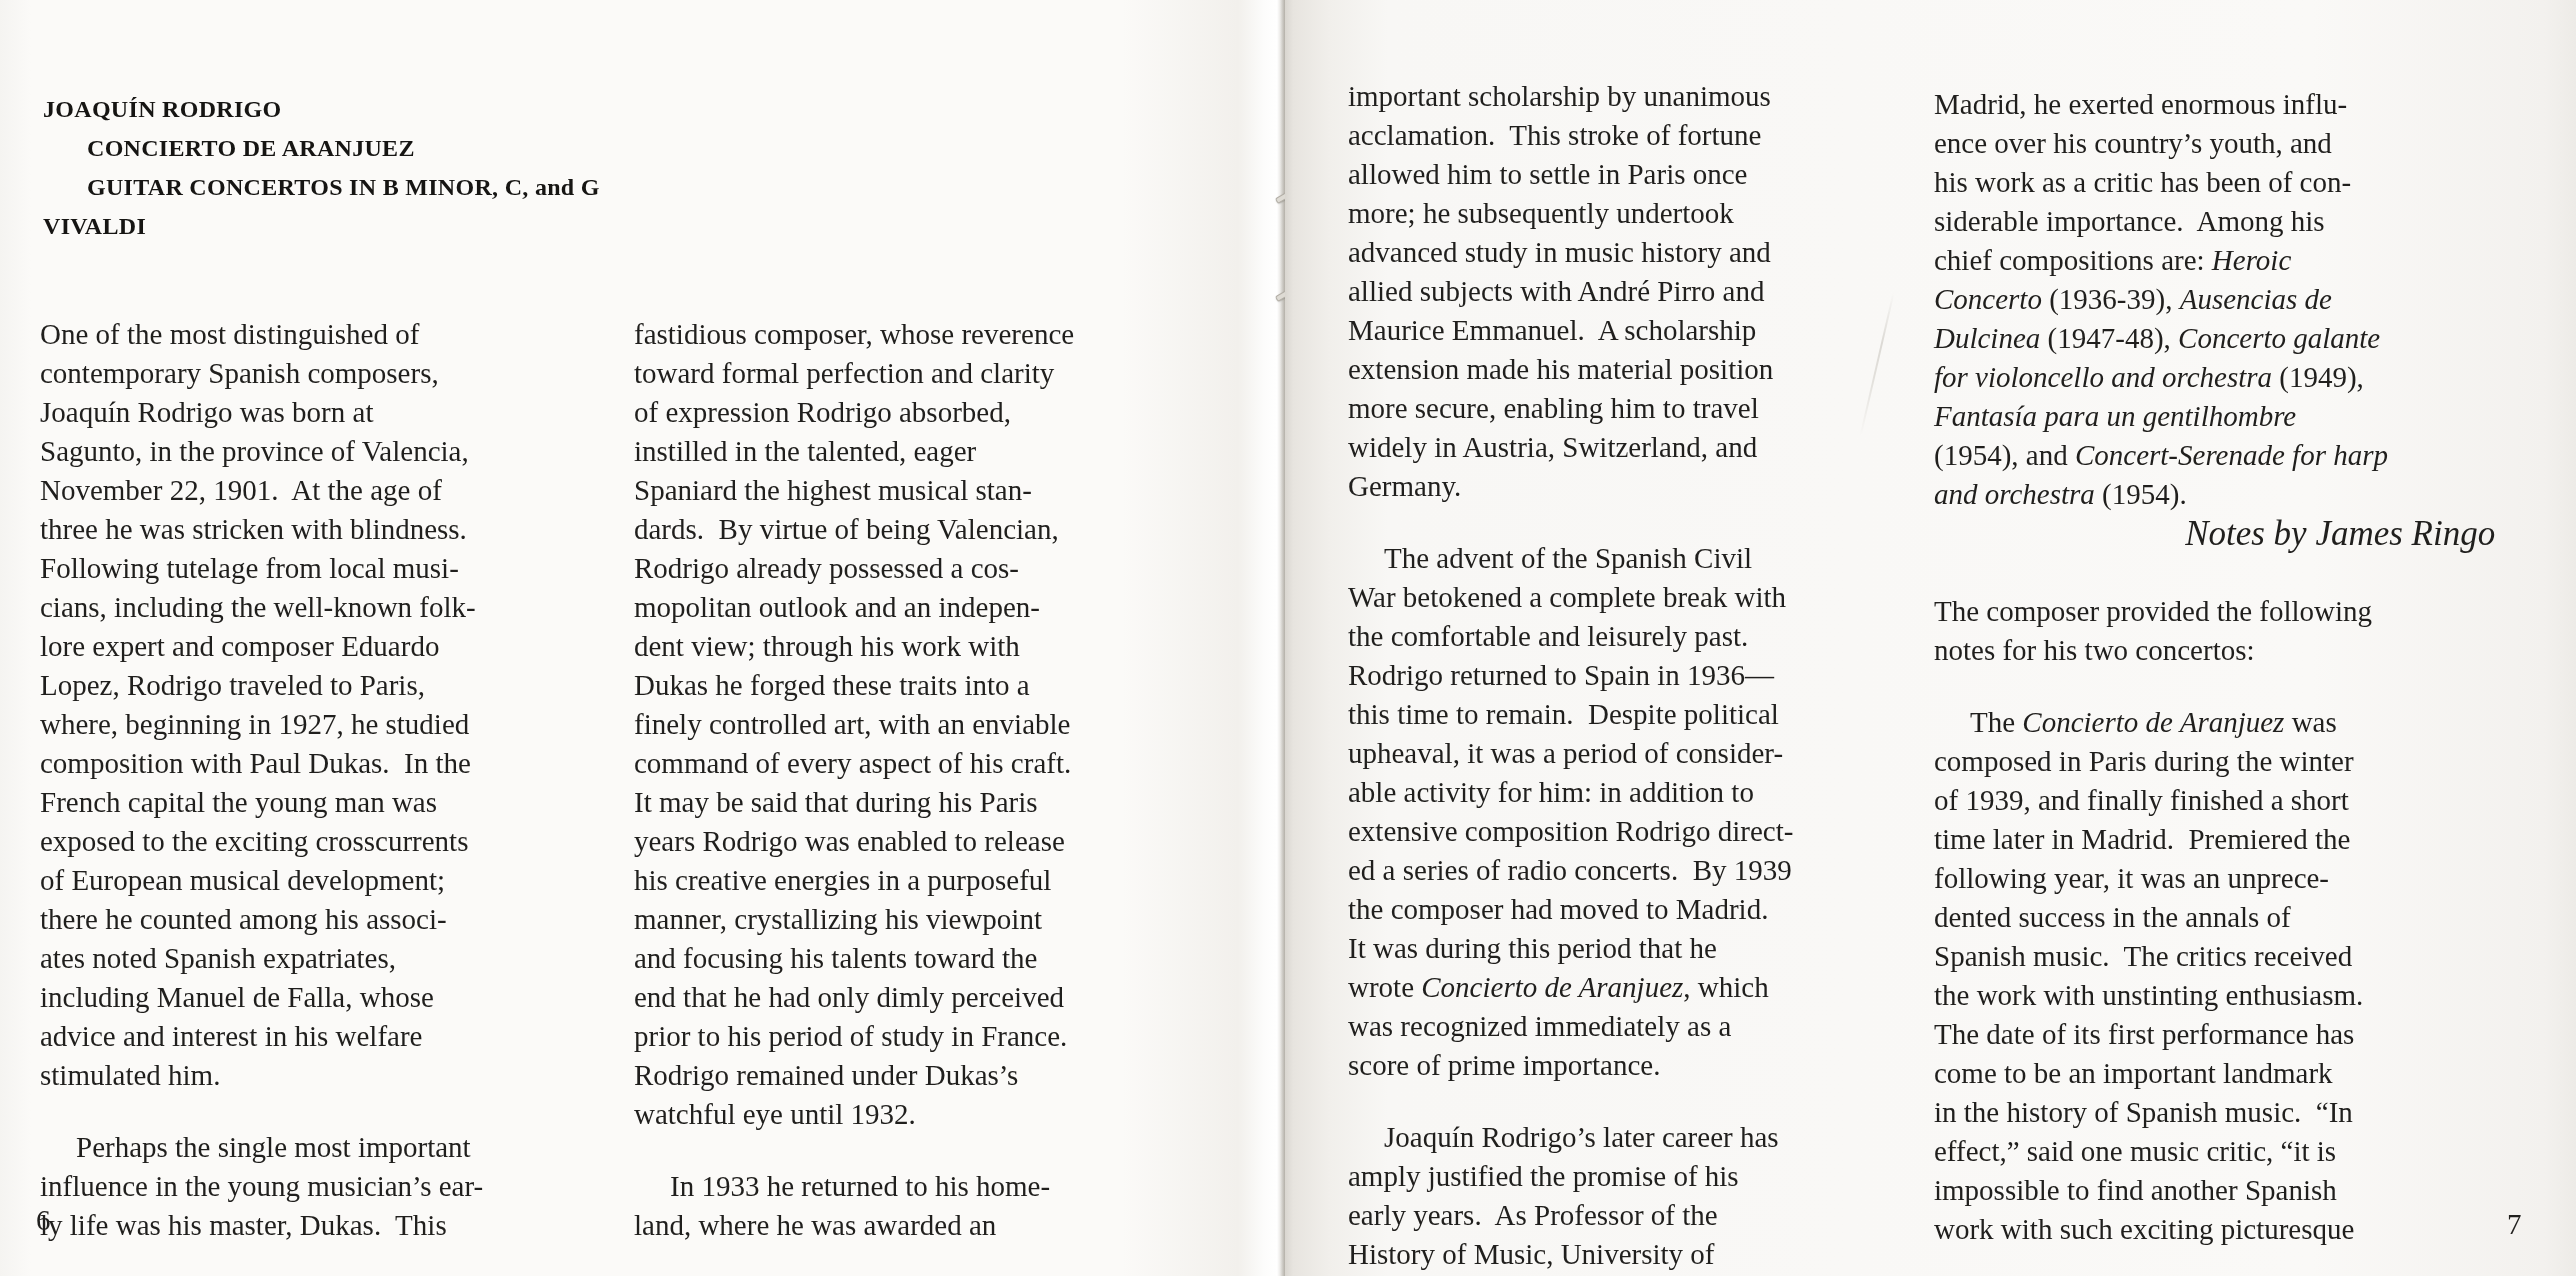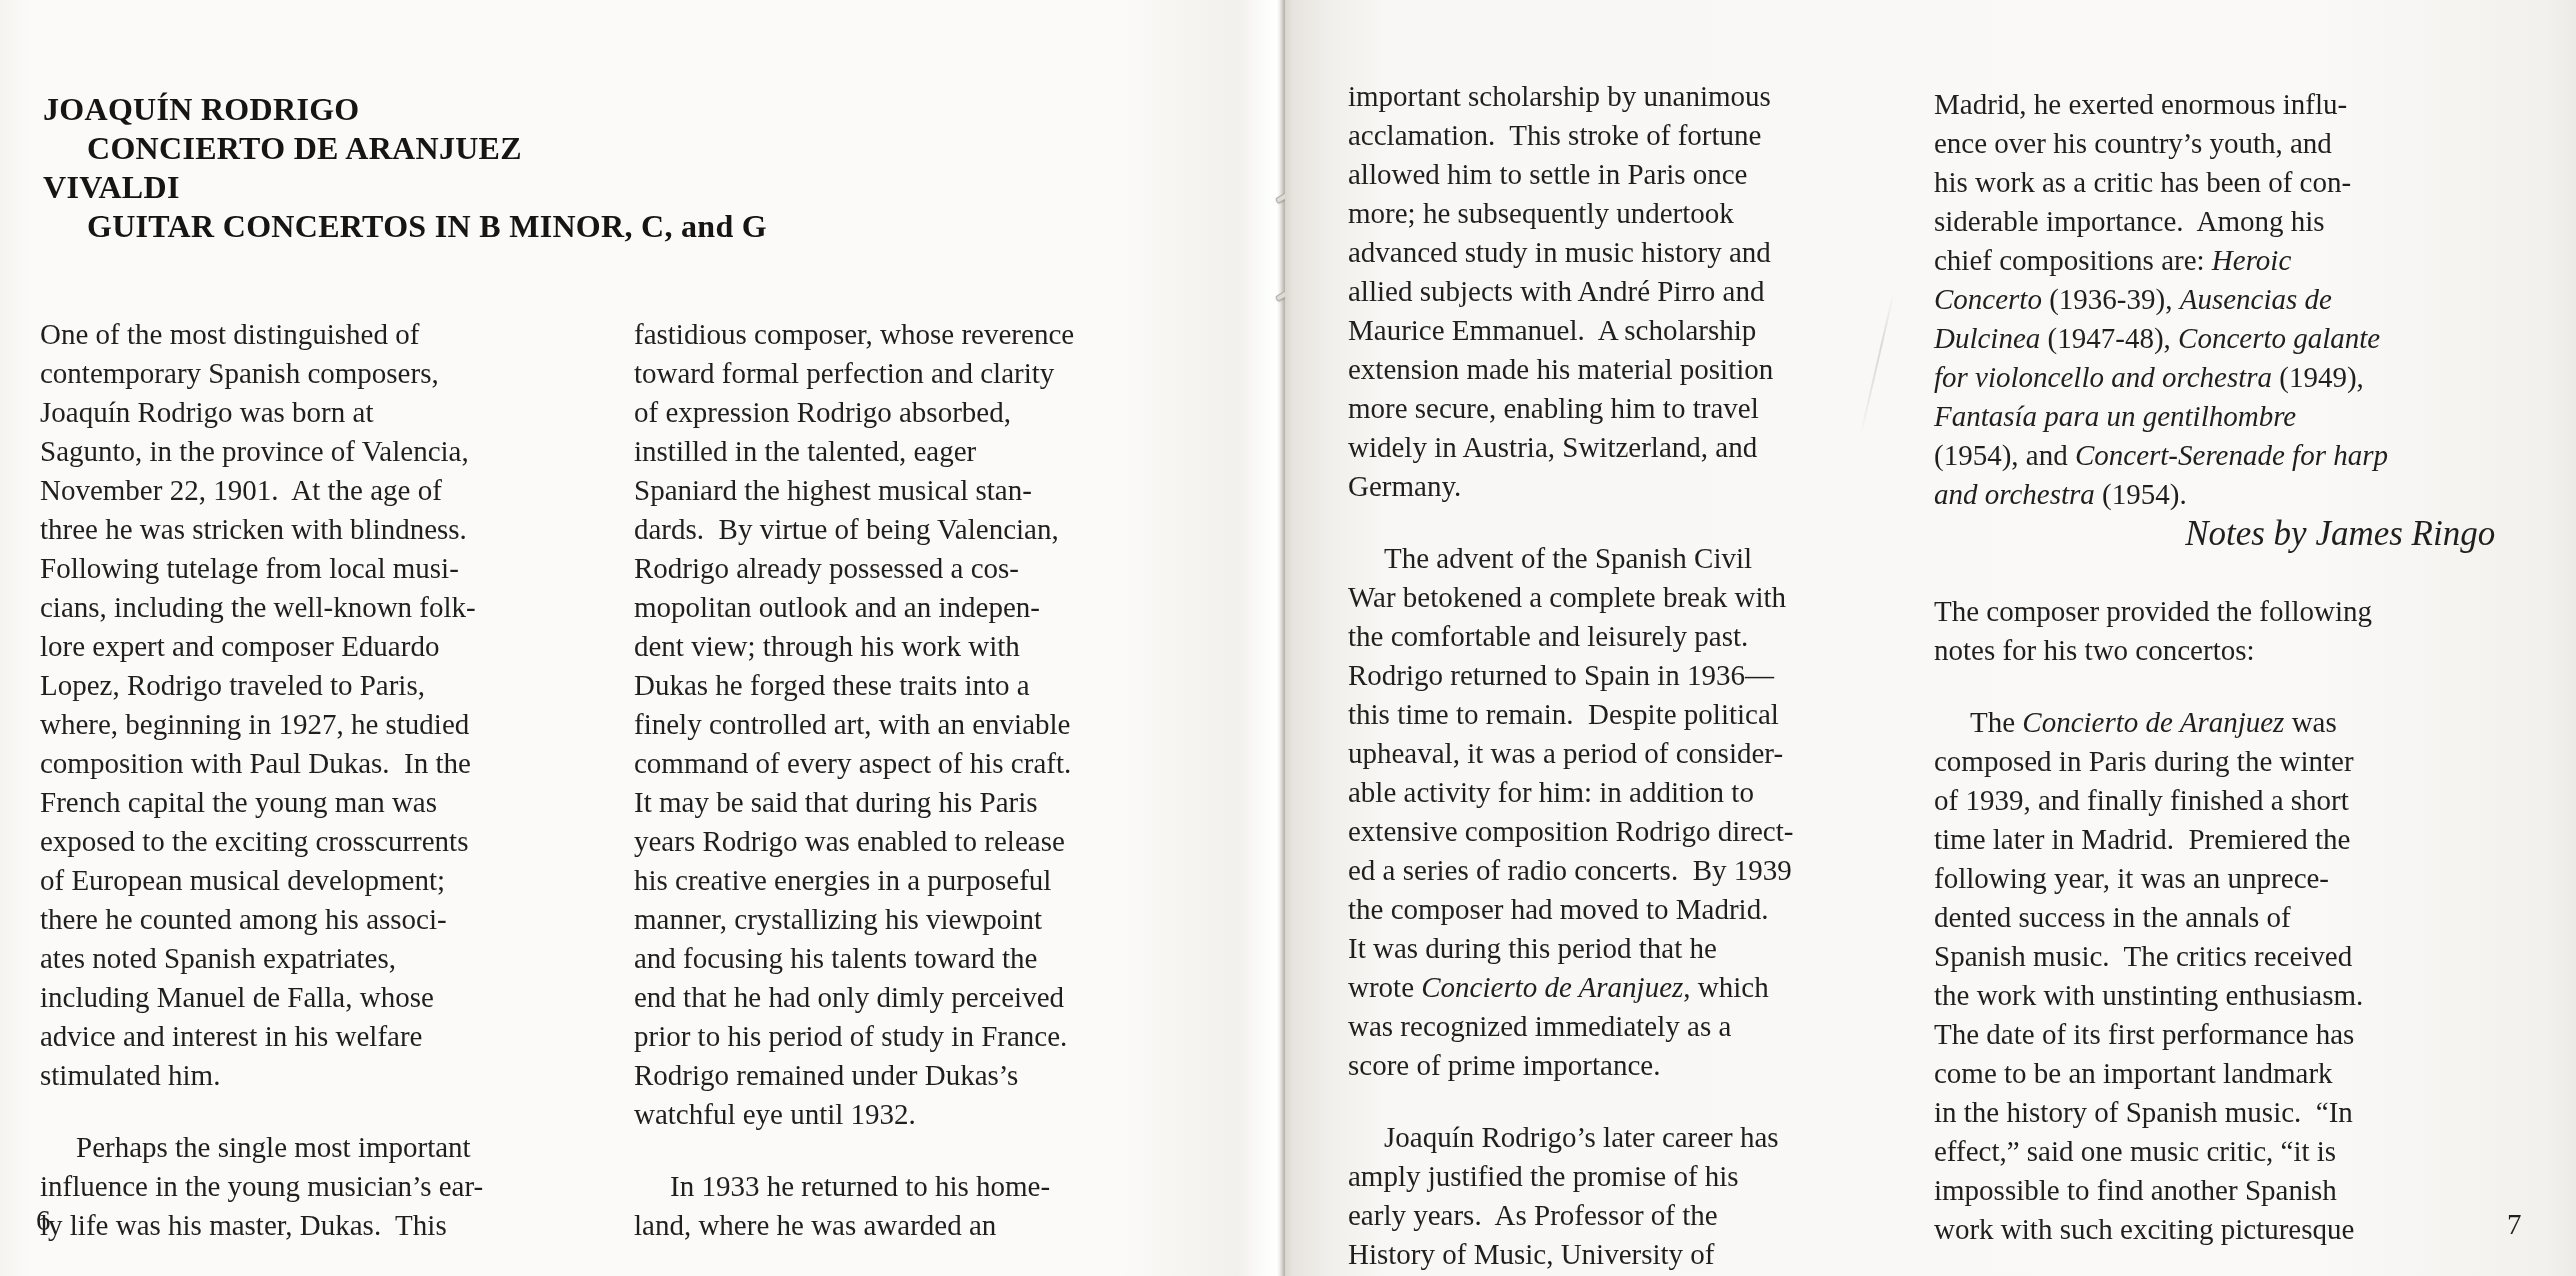--- a/index.html
+++ b/index.html
@@ -31,21 +31,21 @@
   }
   .stitch-1{top:193px;}
   .stitch-2{top:291px;}
   .scratch{
     position:absolute;left:1876px;top:291px;width:2.1px;height:147px;
     background:linear-gradient(rgba(0,0,0,0),#b8b4ac 35%,#c6c2ba 60%,rgba(0,0,0,0));
     transform:rotate(13deg);opacity:.45;
   }
   .title-block{
     position:absolute;left:43px;top:90px;
-    font-weight:bold;font-size:32px;line-height:39px;letter-spacing:0.3px;
+    font-weight:bold;font-size:24px;line-height:39px;letter-spacing:0.3px;
     white-space:pre;color:#161513;
   }
   .title-block .line.indent{padding-left:44px;}
   .col{
     position:absolute;font-size:29px;line-height:39px;white-space:pre;
     letter-spacing:0px;color:#201f1d;
   }
   .col .line.indent{padding-left:36px;margin-top:33px;}
   .line.right{text-align:right;padding-right:6.8px;}
   .line.small{font-size:35px;}
@@ -58,21 +58,21 @@
   .page-number{position:absolute;font-size:29px;color:#201f1d;}
   .page-number-left{left:36px;top:1204px;}
   .page-number-right{left:1222px;top:1208px;}
 </style>
 </head>
 <body>
 
 <div class="spread">
 
   <section class="page page-left">
-    <header class="title-block"><div class="line"><span>JOAQUÍN RODRIGO</span></div><div class="line indent"><span>CONCIERTO DE ARANJUEZ</span></div><div class="line"><span>VIVALDI</span></div><div class="line indent"><span>GUITAR CONCERTOS IN B MINOR, C, and G</span></div></header>
+    <header class="title-block"><div class="line"><span>JOAQUÍN RODRIGO</span></div><div class="line indent"><span>CONCIERTO DE ARANJUEZ</span></div><div class="line indent"><span>GUITAR CONCERTOS IN B MINOR, C, and G</span></div><div class="line"><span>VIVALDI</span></div></header>
     <div class="col col-1"><div class="line"><span>One of the most distinguished of</span></div><div class="line"><span>contemporary Spanish composers,</span></div><div class="line"><span>Joaquín Rodrigo was born at</span></div><div class="line"><span>Sagunto, in the province of Valencia,</span></div><div class="line"><span>November 22, 1901.  At the age of</span></div><div class="line"><span>three he was stricken with blindness.</span></div><div class="line"><span>Following tutelage from local musi-</span></div><div class="line"><span>cians, including the well-known folk-</span></div><div class="line"><span>lore expert and composer Eduardo</span></div><div class="line"><span>Lopez, Rodrigo traveled to Paris,</span></div><div class="line"><span>where, beginning in 1927, he studied</span></div><div class="line"><span>composition with Paul Dukas.  In the</span></div><div class="line"><span>French capital the young man was</span></div><div class="line"><span>exposed to the exciting crosscurrents</span></div><div class="line"><span>of European musical development;</span></div><div class="line"><span>there he counted among his associ-</span></div><div class="line"><span>ates noted Spanish expatriates,</span></div><div class="line"><span>including Manuel de Falla, whose</span></div><div class="line"><span>advice and interest in his welfare</span></div><div class="line"><span>stimulated him.</span></div><div class="line indent"><span>Perhaps the single most important</span></div><div class="line"><span>influence in the young musician’s ear-</span></div><div class="line"><span>ly life was his master, Dukas.  This</span></div></div>
     <div class="col col-2"><div class="line"><span>fastidious composer, whose reverence</span></div><div class="line"><span>toward formal perfection and clarity</span></div><div class="line"><span>of expression Rodrigo absorbed,</span></div><div class="line"><span>instilled in the talented, eager</span></div><div class="line"><span>Spaniard the highest musical stan-</span></div><div class="line"><span>dards.  By virtue of being Valencian,</span></div><div class="line"><span>Rodrigo already possessed a cos-</span></div><div class="line"><span>mopolitan outlook and an indepen-</span></div><div class="line"><span>dent view; through his work with</span></div><div class="line"><span>Dukas he forged these traits into a</span></div><div class="line"><span>finely controlled art, with an enviable</span></div><div class="line"><span>command of every aspect of his craft.</span></div><div class="line"><span>It may be said that during his Paris</span></div><div class="line"><span>years Rodrigo was enabled to release</span></div><div class="line"><span>his creative energies in a purposeful</span></div><div class="line"><span>manner, crystallizing his viewpoint</span></div><div class="line"><span>and focusing his talents toward the</span></div><div class="line"><span>end that he had only dimly perceived</span></div><div class="line"><span>prior to his period of study in France.</span></div><div class="line"><span>Rodrigo remained under Dukas’s</span></div><div class="line"><span>watchful eye until 1932.</span></div><div class="line indent"><span>In 1933 he returned to his home-</span></div><div class="line"><span>land, where he was awarded an</span></div></div>
     <div class="page-number page-number-left">6</div>
   </section>
 
   <div class="gutter">
     <div class="stitch stitch-1"></div>
     <div class="stitch stitch-2"></div>
   </div>
 

